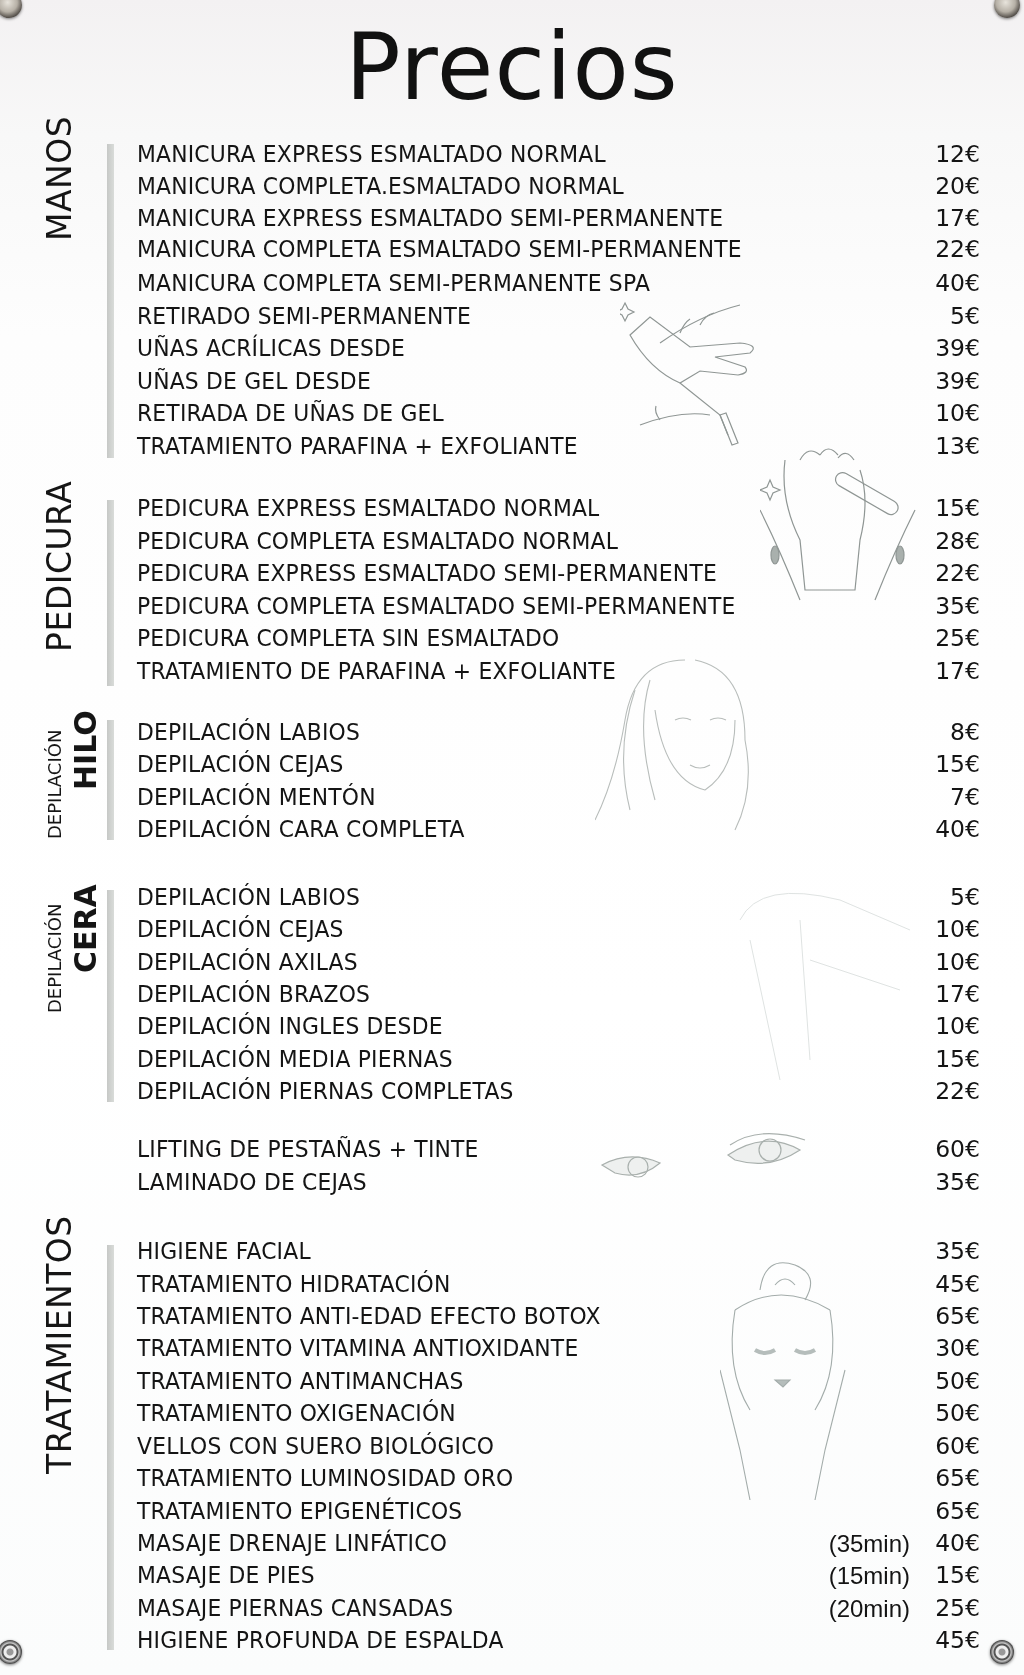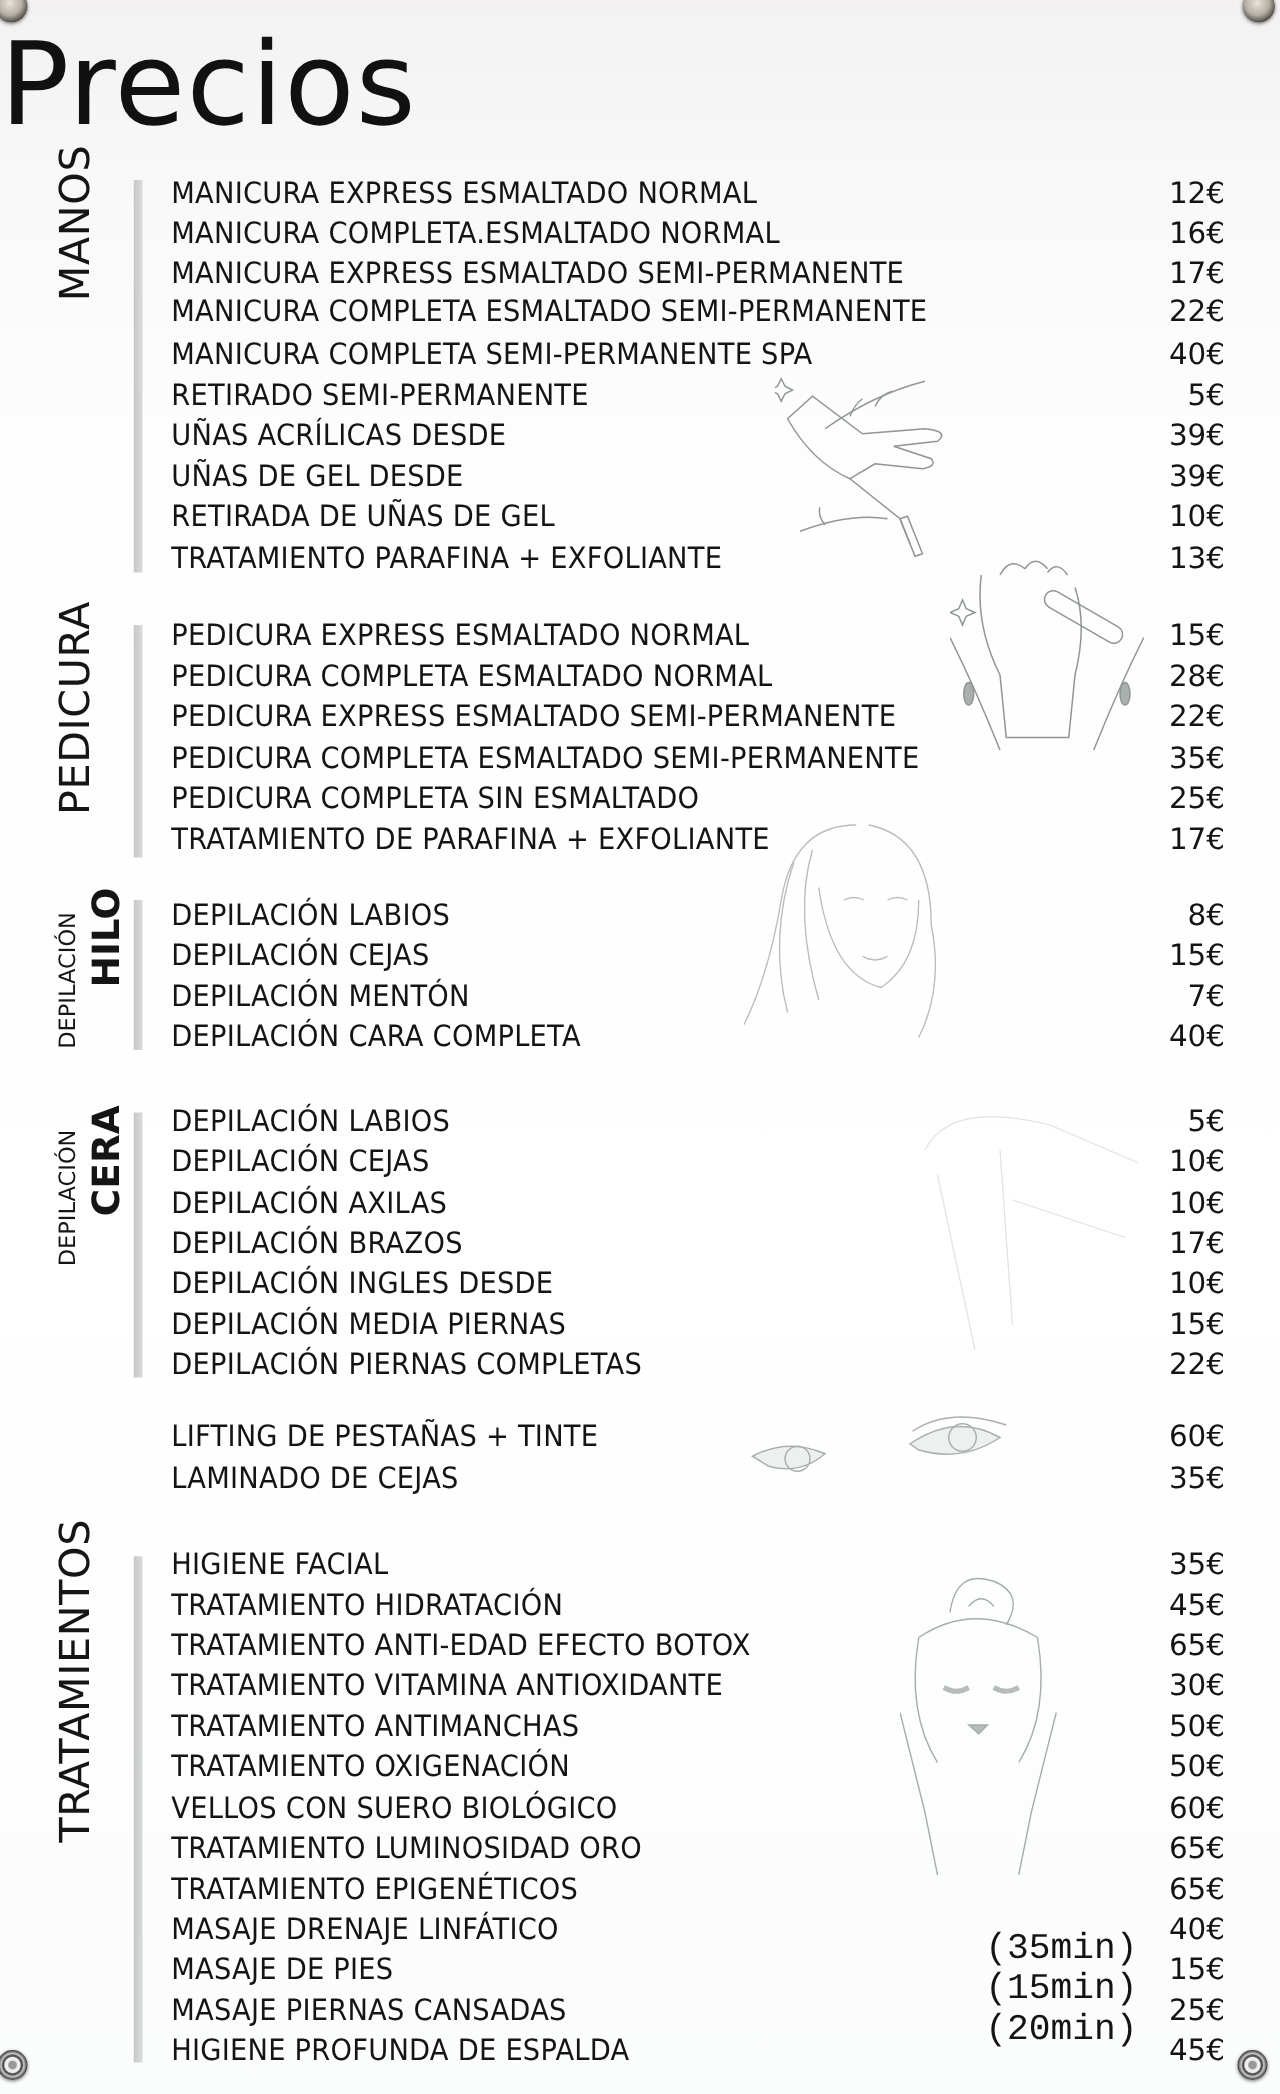--- a/index.html
+++ b/index.html
@@ -8,21 +8,21 @@
     background: linear-gradient(180deg, #f3f1f2 0%, #f8f8f8 8%, #fdfdfd 20%, #ffffff 60%, #fbfcfc 100%);
     font-family: "DejaVu Sans", sans-serif;
     color: #141414;
   }
   .screw { position: absolute; width: 26px; height: 26px; border-radius: 50%;
     background: radial-gradient(circle at 45% 40%, #e8e4dc 0%, #b6b0a6 45%, #4a4540 75%, #222 100%);
     box-shadow: 0 1px 3px rgba(0,0,0,.5); }
   .screw.bottom { width: 24px; height: 24px;
     background: radial-gradient(circle at 50% 50%, #999 0 3px, #eee 4px 6px, #555 7px 8px, #ccc 9px, #333 12px); }
   .title {
-    position: absolute; top: 22px; left: 0; width: 1024px; 
+    position: absolute; top: 22px; left: 0; width: 1024px; text-align: center;
     font-size: 92px; font-weight: 500; letter-spacing: 1px; line-height: 1; color: #111;
     font-family: "DejaVu Sans", sans-serif;
   }
   .section { position: absolute; left: 0; width: 1024px; }
   .bar { position: absolute; left: 107px; width: 7px; background: linear-gradient(90deg,#c6c8c6,#d9dcd9); }
   .vlabel {
     position: absolute; transform: rotate(-90deg); transform-origin: left top;
     white-space: nowrap; font-family: "DejaVu Sans", sans-serif; color: #151515;
   }
   .vlabel.big { font-size: 33px; letter-spacing: 0.5px; }
@@ -32,22 +32,22 @@
   .name {
     position: absolute; left: 137px; top: 0; font-size: 23.5px; line-height: 32px;
     white-space: nowrap; letter-spacing: 0.2px; font-family: "DejaVu Sans", sans-serif;
     transform: scaleX(0.93); transform-origin: left center;
   }
   .price {
     position: absolute; right: 44px; top: 0; font-size: 23.5px; line-height: 32px;
     text-align: right; white-space: nowrap; font-family: "DejaVu Sans", sans-serif;
   }
   .dur {
-    position: absolute; right: 114px; top: 16px; font-size: 29px; line-height: 32px;
-    white-space: nowrap; font-family: Liberation Mono, monospace;
+    position: absolute; right: 114px; top: 1px; font-size: 24px; line-height: 32px;
+    white-space: nowrap; font-family: Liberation Sans, sans-serif;
   }
   .art { position: absolute; pointer-events: none; }
   .art svg { display: block; }
 </style>
 </head>
 <body>
 
 <div class="screw" style="left:-4px;top:-8px"></div>
 <div class="screw" style="left:994px;top:-8px"></div>
 <div class="screw bottom" style="left:-2px;top:1640px"></div>
@@ -126,21 +126,21 @@
 
 <div class="section">
   <div class="vlabel big" style="left:40px;top:241px">MANOS</div>
   <div class="bar" style="top:144px;height:314px"></div>
   <div class="row" style="top:138px">
       <span class="name">MANICURA EXPRESS ESMALTADO NORMAL</span>
       <span class="price">12€</span>
     </div>
   <div class="row" style="top:170px">
       <span class="name">MANICURA COMPLETA.ESMALTADO NORMAL</span>
-      <span class="price">16€</span>
+      <span class="price">20€</span>
     </div>
   <div class="row" style="top:202px">
       <span class="name">MANICURA EXPRESS ESMALTADO SEMI-PERMANENTE</span>
       <span class="price">17€</span>
     </div>
   <div class="row" style="top:233px">
       <span class="name">MANICURA COMPLETA ESMALTADO SEMI-PERMANENTE</span>
       <span class="price">22€</span>
     </div>
   <div class="row" style="top:267px">

